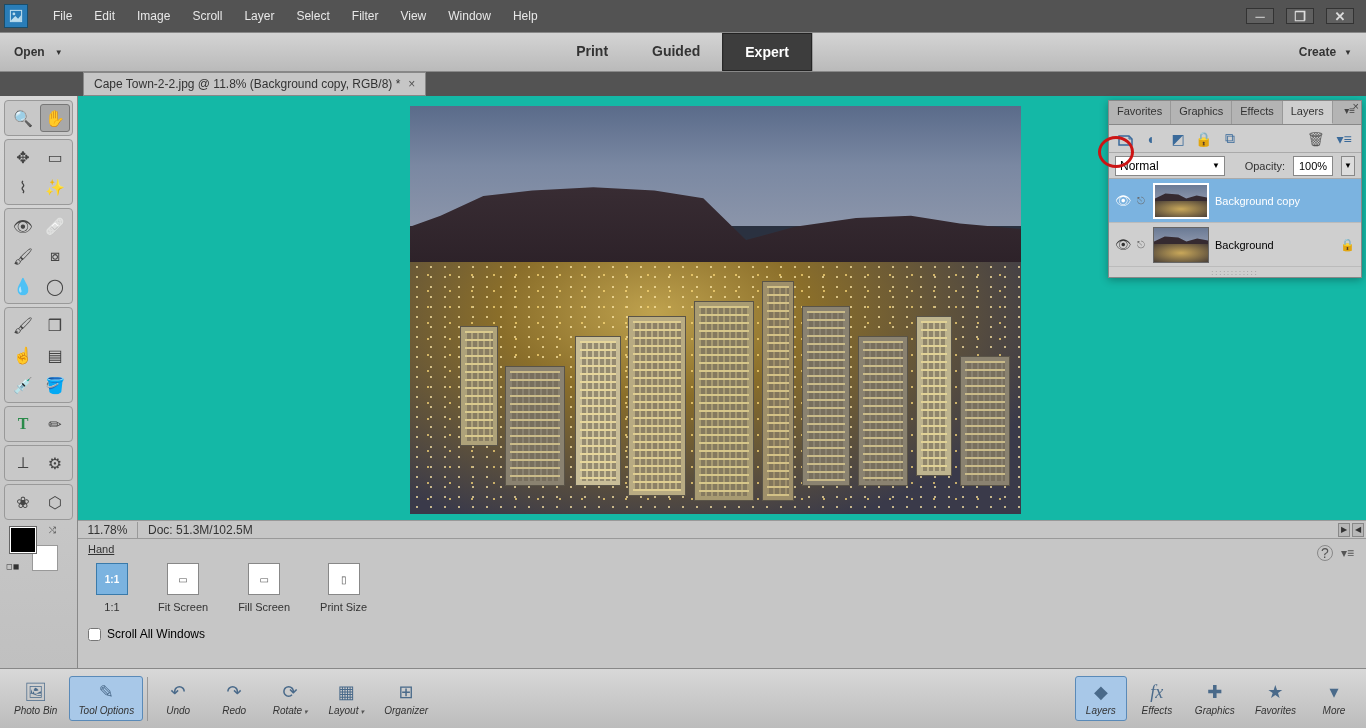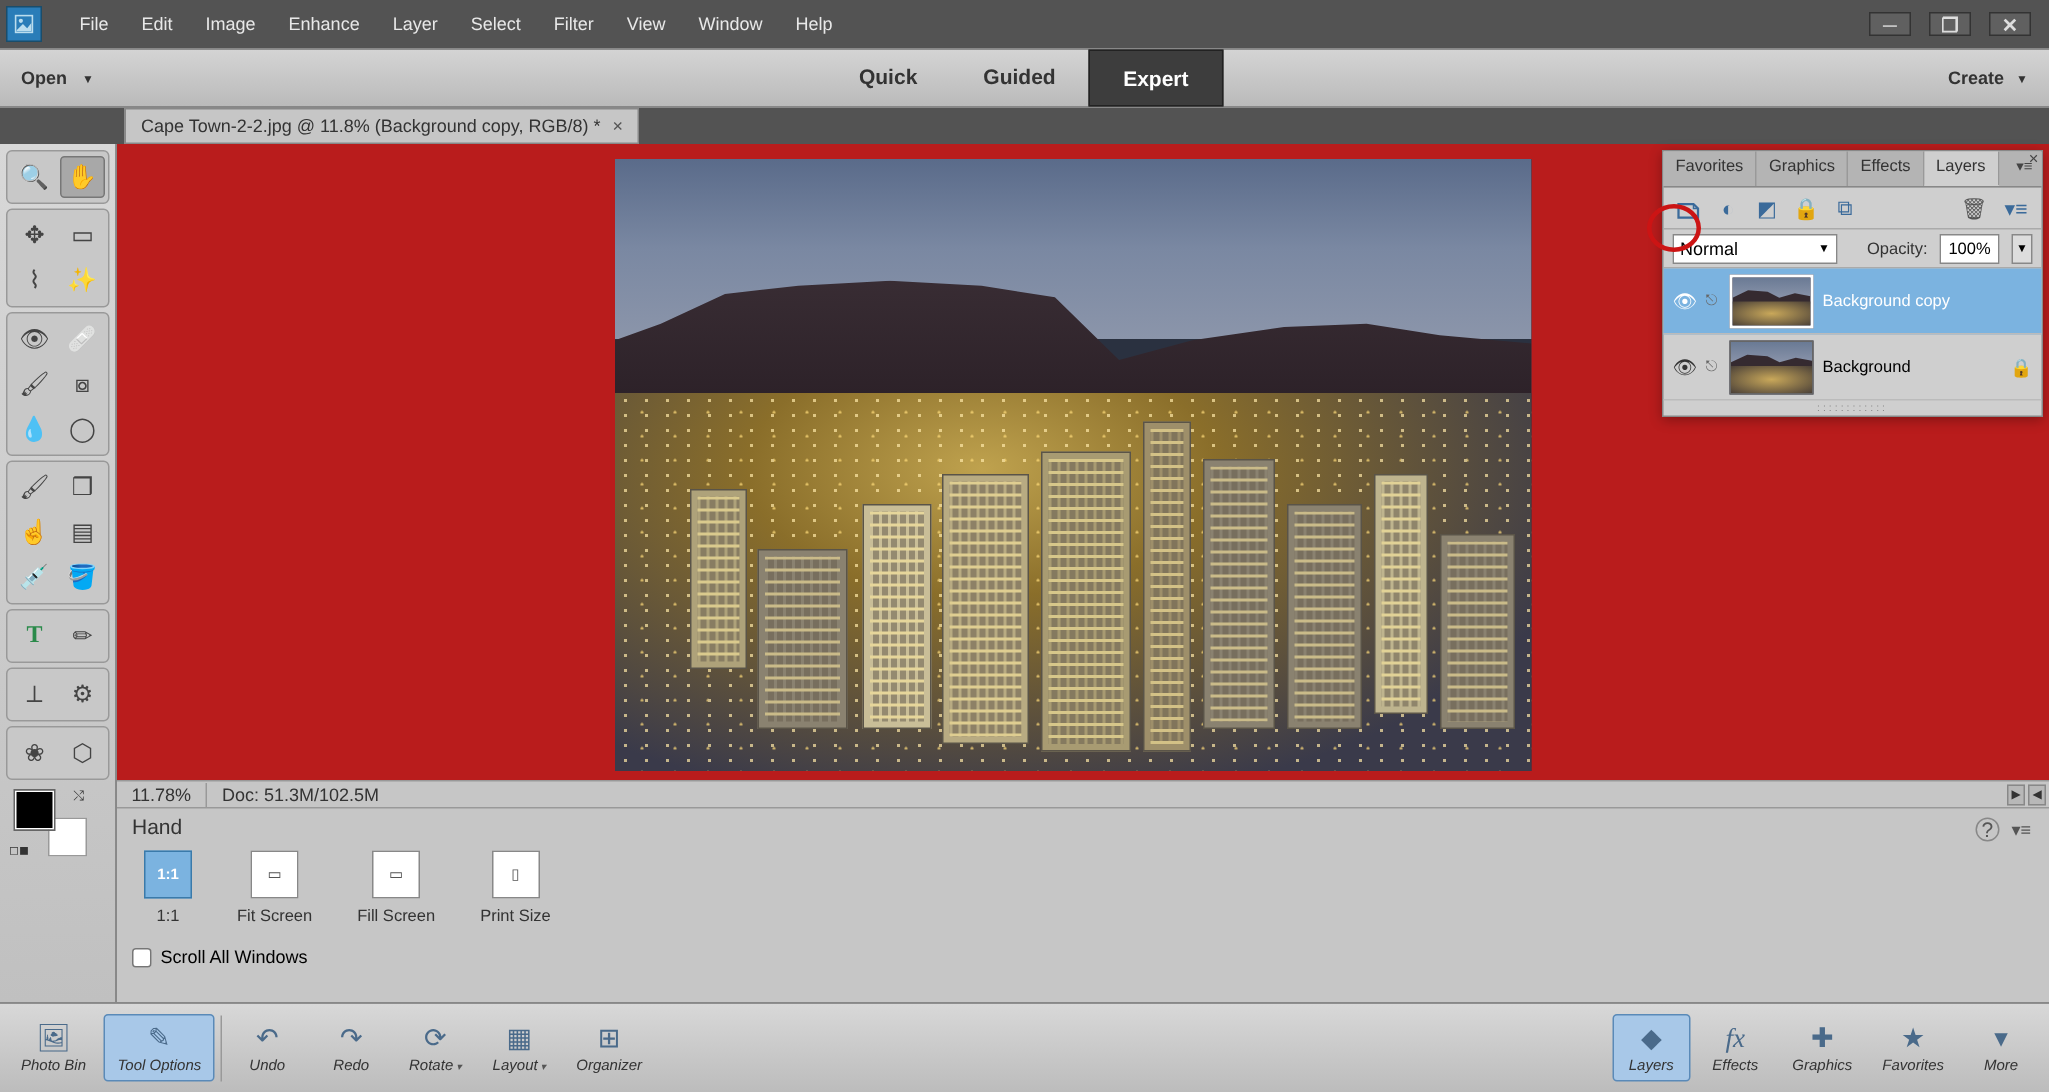--- a/index.html
+++ b/index.html
@@ -22,21 +22,21 @@
 .workspace { position:absolute; top:96px; left:0; right:0; bottom:60px; display:flex; }
 .toolbar { width:78px; background:linear-gradient(#d8d8d8,#c0c0c0); border-right:1px solid #888; padding:4px; display:flex; flex-direction:column; gap:3px;}
 .tool-group { background:#c8c8c8; border:1px solid #999; border-radius:4px; padding:3px; display:grid; grid-template-columns:1fr 1fr; gap:2px;}
 .tool { width:30px; height:28px; display:flex; align-items:center; justify-content:center; cursor:pointer; border-radius:3px; font-size:16px; color:#444;}
 .tool.active { background:#a8a8a8; border:1px solid #777;}
 .swatches { margin-top:4px; position:relative; width:48px; height:44px; margin-left:6px;}
 .swatch-fg { position:absolute; width:26px; height:26px; background:#000; border:1px solid #fff; outline:1px solid #666; top:0; left:0; z-index:2;}
 .swatch-bg { position:absolute; width:26px; height:26px; background:#fff; border:1px solid #999; bottom:0; right:0;}
 .swatch-swap { position:absolute; top:-2px; right:2px; font-size:9px; color:#333; cursor:pointer;}
 .swatch-reset { position:absolute; bottom:0; left:-4px; font-size:8px; color:#333; cursor:pointer;}
-.canvas-area { flex:1; background:#b91c1c; position:relative; overflow:hidden;}
+.canvas-area { flex:1; background:#14b8a6; position:relative; overflow:hidden;}
 .canvas-img { position:absolute; left:332px; top:10px; width:611px; height:408px; background:#2a3140; overflow:hidden;}
 .sky { position:absolute; top:0; left:0; right:0; height:120px; background:linear-gradient(180deg,#5a6b8a 0%, #7a88a2 50%, #8b95aa 100%);}
 .mountain { position:absolute; top:68px; left:0; right:0; height:110px; background:linear-gradient(180deg,#3a2e35 0%, #2a1f26 100%); clip-path:polygon(0% 48%, 5% 38%, 12% 20%, 20% 15%, 30% 12%, 40% 15%, 48% 22%, 55% 60%, 63% 48%, 73% 40%, 82% 38%, 90% 45%, 100% 50%, 100% 100%, 0% 100%);}
 .city { position:absolute; top:156px; left:0; right:0; bottom:0; background:radial-gradient(ellipse at 40% 20%, #bfa24e 0%, #8a6e2a 30%, #3a3a4a 80%);}
 .lights { position:absolute; inset:0; background-image:radial-gradient(circle,#ffe9a8 1px,transparent 1px),radial-gradient(circle,#ffdc7a 1px,transparent 1px); background-size:14px 10px,22px 16px; background-position:0 0,7px 5px; opacity:.7;}
 .building { position:absolute; background:#8a8270; border:1px solid #5a5448;}
 .b1{left:50px;top:220px;width:38px;height:120px;background:#aea27a;}
 .b2{left:95px;top:260px;width:60px;height:120px;}
 .b3{left:165px;top:230px;width:46px;height:150px;background:#c9be98;}
 .b4{left:218px;top:210px;width:58px;height:180px;background:#b8ab82;}
@@ -46,21 +46,21 @@
 .b8{left:448px;top:230px;width:50px;height:150px;}
 .b9{left:506px;top:210px;width:36px;height:160px;background:#beb48e;}
 .b10{left:550px;top:250px;width:50px;height:130px;}
 .windows { position:absolute; inset:4px; background-image:linear-gradient(#ffeb9e 0 2px,transparent 2px 6px),linear-gradient(90deg,transparent 0 2px,#6a6050 2px 4px); background-size:6px 8px; opacity:.55;}
 .status-strip { position:absolute; bottom:130px; left:0; right:0; height:18px; background:#c6c6c6; border-top:1px solid #999; display:flex; align-items:center; font-size:11px; color:#333;}
 .zoom-pct { width:60px; text-align:center; border-right:1px solid #999; padding:1px 4px;}
 .doc-size { padding:0 10px;}
 .arrow-disc { margin-left:auto; margin-right:2px; display:flex; gap:2px;}
 .ar { width:12px; height:14px; background:#b8b8b8; border:1px solid #888; font-size:8px; display:flex;align-items:center;justify-content:center;cursor:pointer;}
 .options-bar { position:absolute; bottom:0; left:0; right:0; height:130px; background:#c6c6c6; border-top:1px solid #999; padding:4px 10px;}
-.opt-toolname { font-size:14px; color:#333; margin-bottom:8px;}
+.opt-toolname { font-size:11px; color:#333; margin-bottom:8px;text-decoration:underline;}
 .opt-help { position:absolute; right:12px; top:6px; display:flex; gap:8px; align-items:center; color:#555;}
 .opt-buttons { display:flex; gap:30px; margin-top:8px; padding-left:8px;}
 .opt-btn { display:flex; flex-direction:column; align-items:center; gap:6px; cursor:pointer;}
 .opt-icon { width:32px; height:32px; background:#fff; border:1px solid #888; display:flex; align-items:center; justify-content:center; font-size:10px; color:#555;}
 .opt-icon.active { background:#7bb3e0; border:1px solid #3a7aaa; color:#fff; font-weight:bold;}
 .opt-label { font-size:11px; color:#333;}
 .opt-check { margin-top:14px; display:flex; align-items:center; gap:6px;}
 .opt-check input { width:13px; height:13px;}
 .panels { position:absolute; top:100px; right:4px; width:254px; background:#cfcfcf; border:1px solid #888; box-shadow:0 2px 8px rgba(0,0,0,.3);}
 .panels-close { position:absolute; top:-1px; right:2px; color:#444; font-size:11px; cursor:pointer; z-index:2;}
@@ -109,42 +109,42 @@
     <svg viewBox="0 0 20 20">
         <rect x="2" y="2" width="16" height="16" fill="none" stroke="#bde" stroke-width="1.5"></rect>
         <circle cx="7" cy="7" r="2" fill="#bde"></circle>
         <path d="M3 16 L9 10 L13 14 L17 9 L17 17 L3 17Z" fill="#bde"></path>
       </svg>
   </div>
   <div id="menu-items" style="display:flex">
       <div class="menubar-item">File</div>
       <div class="menubar-item">Edit</div>
       <div class="menubar-item">Image</div>
-      <div class="menubar-item">Enhance</div>
+      <div class="menubar-item">Scroll</div>
       <div class="menubar-item">Layer</div>
       <div class="menubar-item">Select</div>
       <div class="menubar-item">Filter</div>
       <div class="menubar-item">View</div>
       <div class="menubar-item">Window</div>
       <div class="menubar-item">Help</div>
     </div>
   <div class="win-controls">
     <div class="win-btn">─</div>
     <div class="win-btn">❐</div>
     <div class="win-btn">✕</div>
   </div>
 </div>
 
 <div class="modebar">
   <div class="open-btn">
     <span>Open</span>
     <span class="tri-down">▼</span>
   </div>
   <div class="mode-center" id="mode-tabs">
-      <div class="mode-tab">Quick</div>
+      <div class="mode-tab">Print</div>
       <div class="mode-tab">Guided</div>
       <div class="mode-tab active">Expert</div>
     </div>
   <div class="create-btn">
     <span>Create</span>
     <span class="tri-down">▼</span>
   </div>
 </div>
 
 <div class="doc-tabs">

